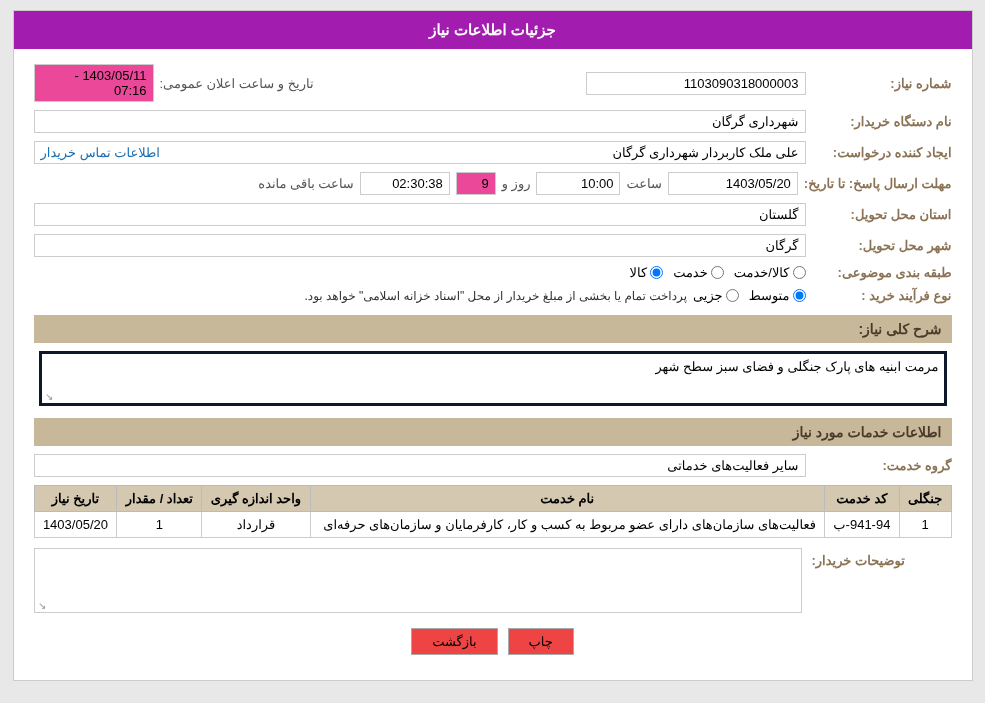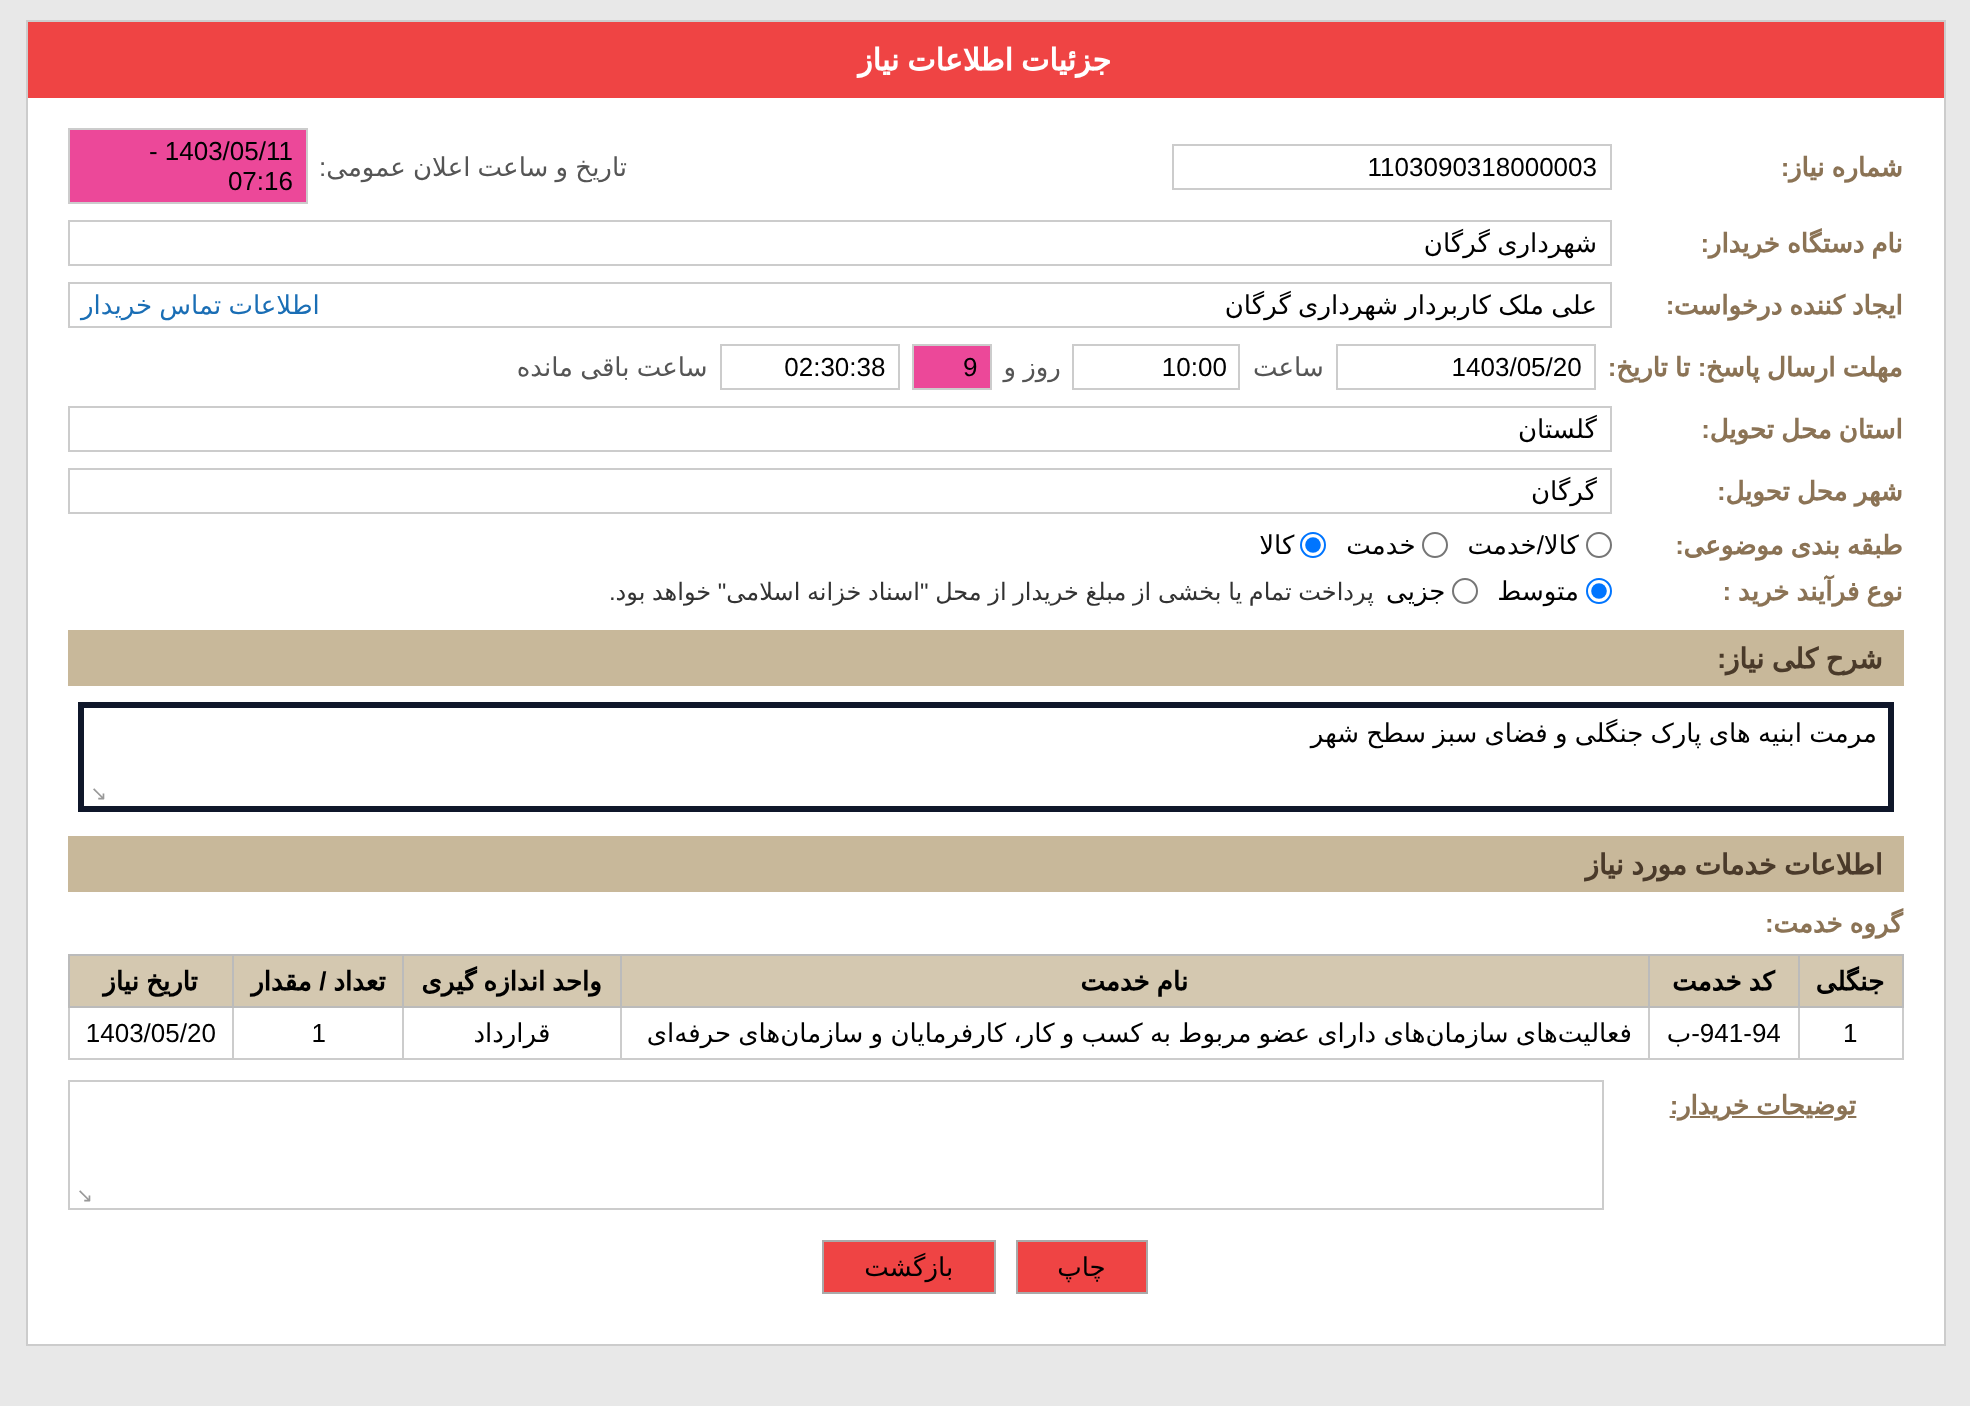--- a/index.html
+++ b/index.html
@@ -10,21 +10,21 @@
       direction: rtl;
       padding: 10px;
     }
     .page-container {
       background: #fff;
       border: 1px solid #ccc;
       max-width: 960px;
       margin: 0 auto;
     }
     .page-header {
-      background: #ef4444;
+      background: #a21caf;
       color: #fff;
       text-align: center;
       padding: 10px 15px;
       font-size: 15px;
       font-weight: bold;
     }
     .content {
       padding: 15px 20px;
     }
     .form-row {
@@ -148,23 +148,22 @@
       display: flex;
       gap: 10px;
       align-items: flex-start;
       margin-top: 10px;
     }
     .buyer-notes-label {
       color: #8B7355;
       font-weight: bold;
       white-space: nowrap;
       min-width: 140px;
-      text-align: center;
+      text-align: left;
       padding-top: 5px;
-      text-decoration: underline;
     }
     .buyer-notes-box {
       border: 1px solid #ccc;
       min-height: 65px;
       padding: 5px;
       background: #fff;
       flex: 1;
       position: relative;
     }
     .footer-buttons {
@@ -282,20 +281,21 @@
         <span class="resize-handle">↘</span>
       </div>
     </div>
 
     <div class="section-header">
       <span>اطلاعات خدمات مورد نیاز</span>
     </div>
 
     <div class="form-row">
       <span class="field-label">گروه خدمت:</span>
+      <div class="field-value">سایر فعالیت‌های خدماتی</div>
     </div>
 
     <table class="service-table">
       <thead>
         <tr>
           <th>جنگلی</th>
           <th>کد خدمت</th>
           <th>نام خدمت</th>
           <th>واحد اندازه گیری</th>
           <th>تعداد / مقدار</th>

